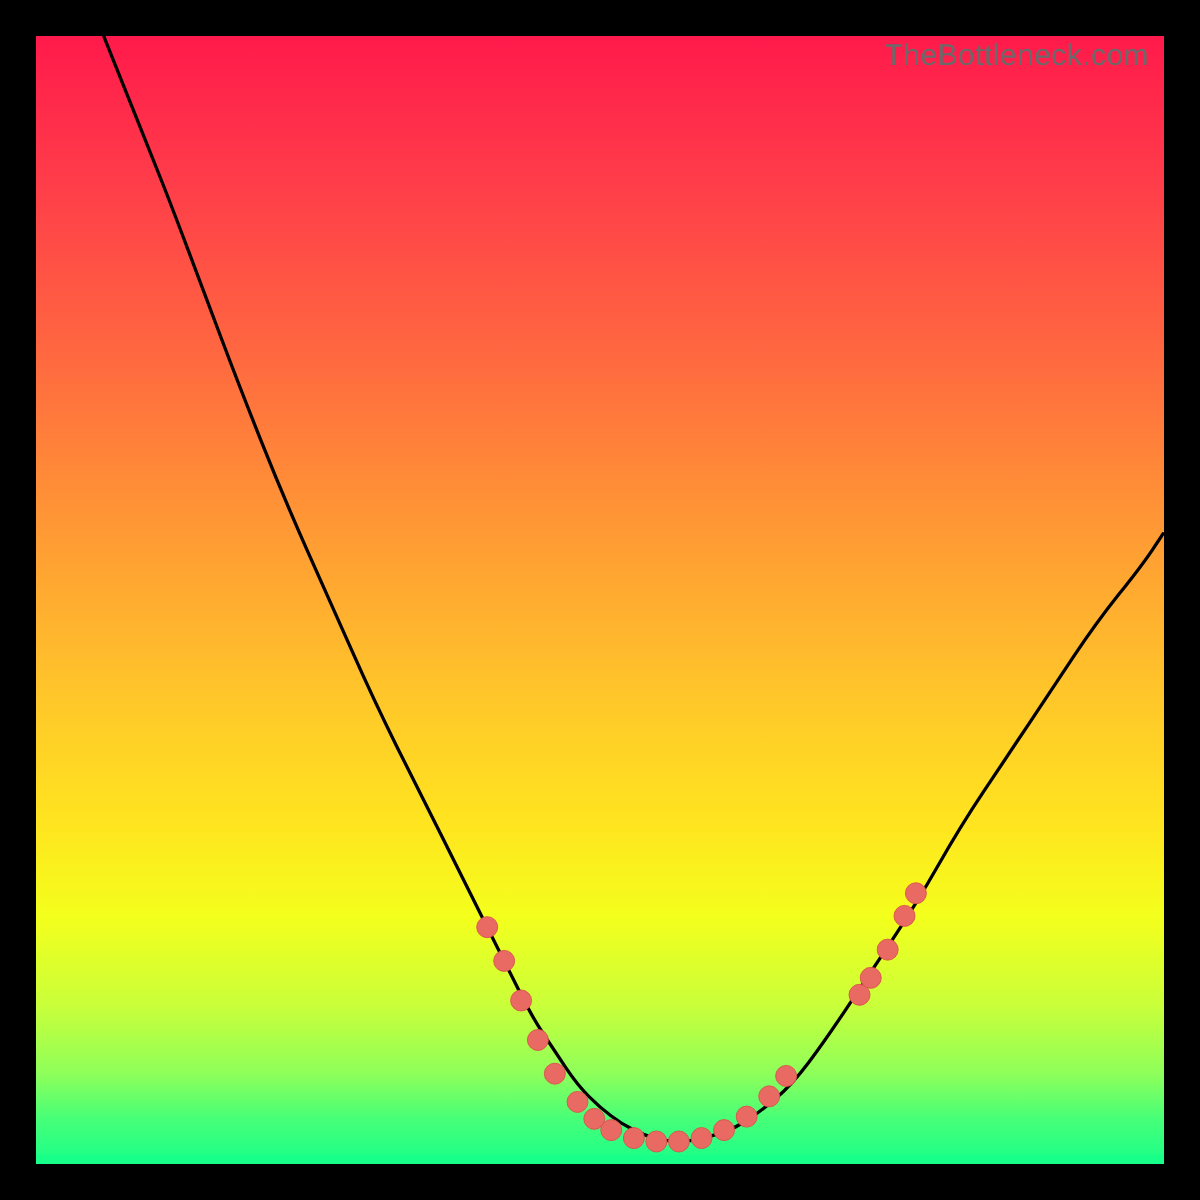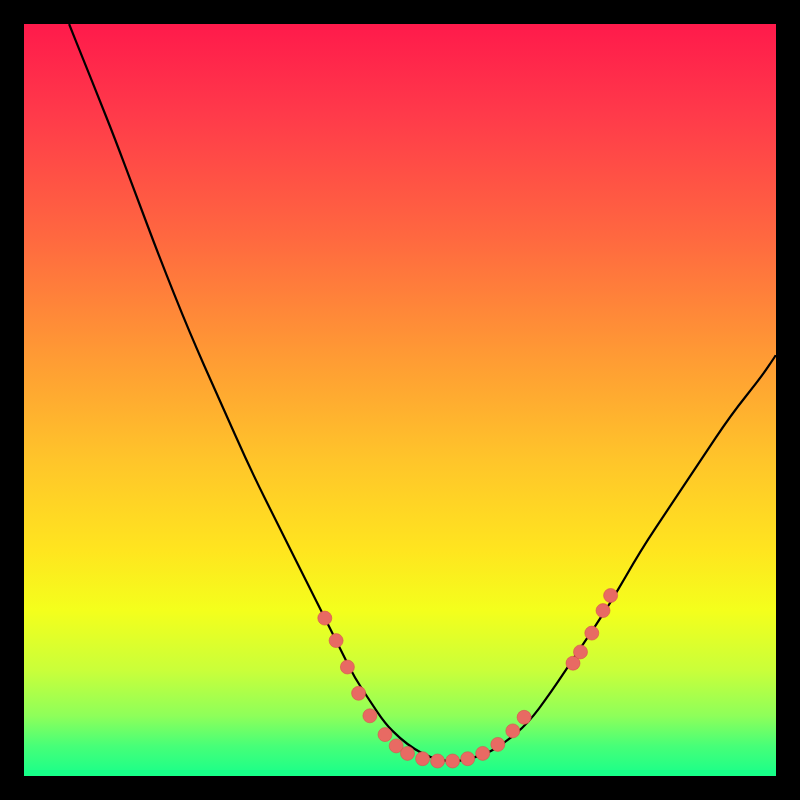--- a/index.html
+++ b/index.html
@@ -73,20 +73,21 @@
     width: 752px;
     height: 6px;
     background: #17ff88;
   }
 </style>
 </head>
 <body>
 
 <div class="frame">
   <div class="plot-area">
+    <div class="watermark">TheBottleneck.com</div>
 
     <div class="bottom-band"></div>
 
     <svg class="curve" viewBox="0 0 752 752" preserveAspectRatio="none">
       <path id="curve-path" class="curve-path" d="M 45.1 0.0 Q 45.1 0.0 52.6 18.8 Q 60.2 37.6 67.7 56.4 Q 75.2 75.2 82.7 94.0 Q 90.2 112.8 101.5 142.9 Q 112.8 173.0 124.1 203.0 Q 135.4 233.1 150.4 270.7 Q 165.4 308.3 180.5 342.2 Q 195.5 376.0 210.6 409.8 Q 225.6 443.7 240.6 473.8 Q 255.7 503.8 270.7 533.9 Q 285.8 564.0 300.8 594.1 Q 315.8 624.2 323.4 639.2 Q 330.9 654.2 338.4 665.5 Q 345.9 676.8 353.4 688.1 Q 361.0 699.4 368.5 706.9 Q 376.0 714.4 383.5 720.0 Q 391.0 725.7 398.6 729.4 Q 406.1 733.2 413.6 735.1 Q 421.1 737.0 428.6 737.0 Q 436.2 737.0 443.7 735.1 Q 451.2 733.2 458.7 730.6 Q 466.2 727.9 473.8 723.0 Q 481.3 718.2 492.6 708.8 Q 503.8 699.4 515.1 684.3 Q 526.4 669.3 541.4 646.7 Q 556.5 624.2 571.5 601.6 Q 586.6 579.0 601.6 552.7 Q 616.6 526.4 631.7 503.8 Q 646.7 481.3 661.8 458.7 Q 676.8 436.2 691.8 413.6 Q 706.9 391.0 721.9 372.2 Q 737.0 353.4 744.5 342.2 T 752.0 330.9"></path>
       <g id="markers-group">
           <circle cx="300.8" cy="594.1" r="7" class="marker"></circle>
           <circle cx="312.1" cy="616.6" r="7" class="marker"></circle>
           <circle cx="323.4" cy="643.0" r="7" class="marker"></circle>
           <circle cx="334.6" cy="669.3" r="7" class="marker"></circle>

